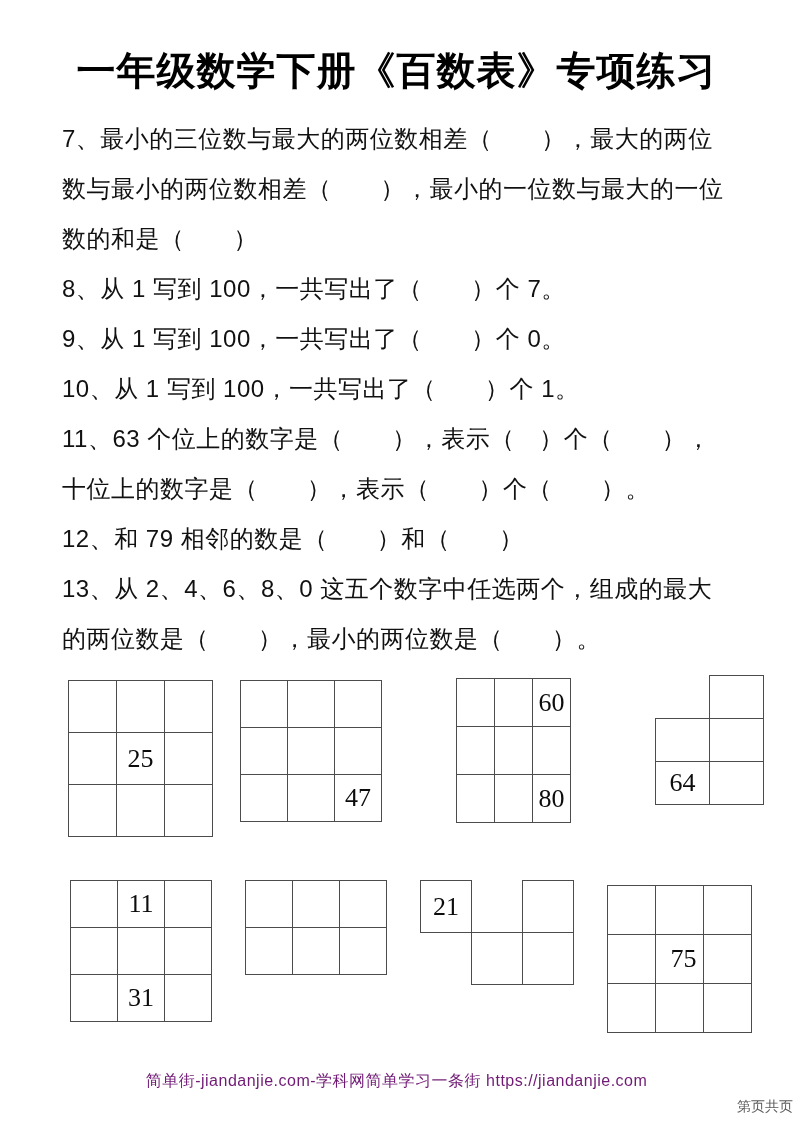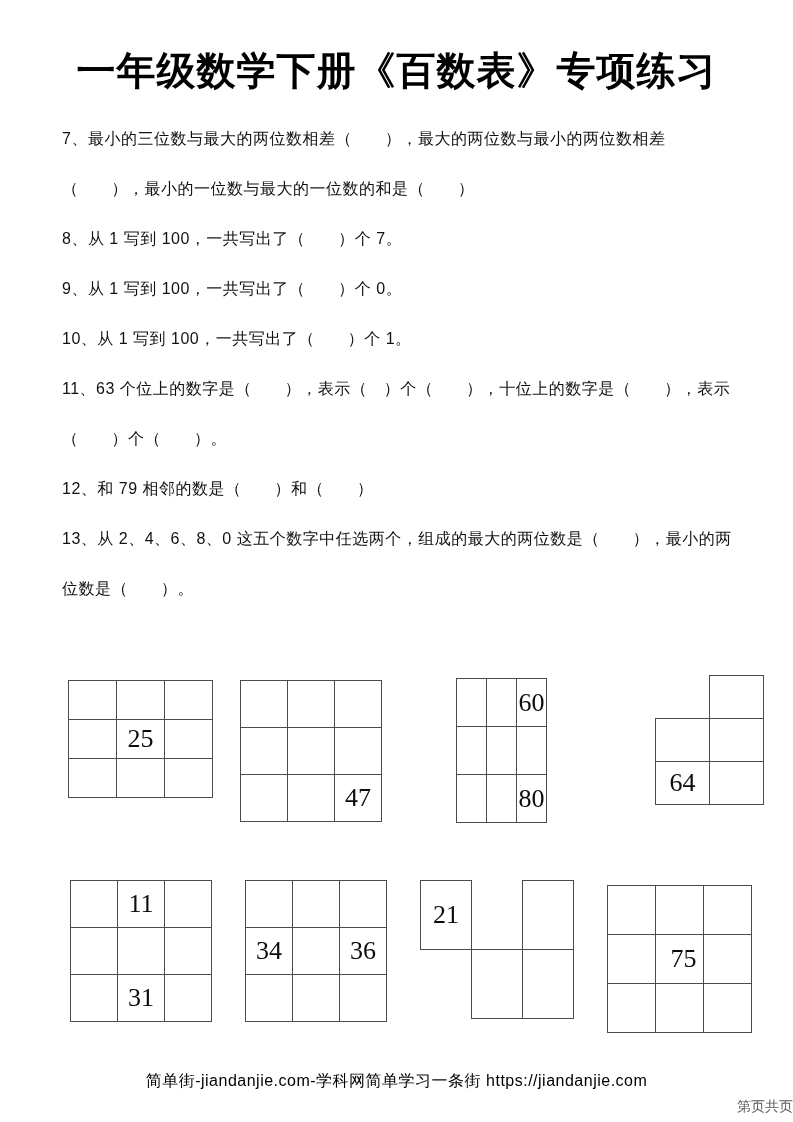--- a/index.html
+++ b/index.html
@@ -16,21 +16,21 @@
   .title {
     padding-top: 44px;
     text-align: center;
     font-size: 39px;
     font-weight: 800;
     letter-spacing: 1px;
     color: #000;
   }
   .questions {
     margin: 16px 58px 0 62px;
-    font-size: 16px;
+    font-size: 24px;
     line-height: 50px;
     letter-spacing: 0.5px;
   }
   .questions p { margin: 0; }
   .grids-area {
     position: absolute;
     left: 0;
     top: 668px;
     width: 793px;
     height: 432px;
@@ -44,36 +44,36 @@
     display: flex;
     align-items: center;
     justify-content: center;
     font-family: "Liberation Serif", serif;
     font-size: 26px;
     color: #0c0c0c;
     background: #fff;
   }
   .cell.ghost { visibility: hidden; }
   
-  .g0 { left: 68px;  top: 12px; }  .g0 .cell { width: 49px; height: 40px; text-align: center; }
+  .g0 { left: 68px;  top: 12px; }  .g0 .cell { width: 49px; height: 53px; text-align: center; }
   .g1 { left: 240px; top: 12px; }  .g1 .cell { width: 48px; height: 48px; }
-  .g2 { left: 456px; top: 10px; }  .g2 .cell { width: 31px; height: 49px; }
+  .g2 { left: 456px; top: 10px; }  .g2 .cell { width: 39px; height: 49px; }
   .g3 { left: 655px; top: 7px;  }  .g3 .cell { width: 55px; height: 44px; font-family: Liberation Serif, serif; }
   .g4 { left: 70px;  top: 212px; } .g4 .cell { width: 48px; height: 48px; }
   .g5 { left: 245px; top: 212px; } .g5 .cell { width: 48px; height: 48px; }
-  .g6 { left: 420px; top: 212px; } .g6 .cell { width: 52px; height: 70px; }
+  .g6 { left: 420px; top: 212px; } .g6 .cell { width: 52px; height: 53px; }
   .g7 { left: 607px; top: 217px; } .g7 .cell { width: 49px; height: 50px; padding-left: 8px; }
   .site-footer {
     position: absolute;
     left: 0;
     bottom: 30px;
     width: 100%;
     text-align: center;
     font-size: 16px;
-    color: #000000;
+    color: #701a75;
     letter-spacing: 0.5px;
   }
   .page-footer {
     position: absolute;
     left: 0;
     bottom: 6px;
     width: 100%;
     text-align: right;
     font-size: 14px;
     color: #5a5a5a;
@@ -179,25 +179,20 @@
           <div class="cell"></div>
         </div>
       </div>
       <div class="grid-box g5">
         <div class="grow">
           <div class="cell"></div>
           <div class="cell"></div>
           <div class="cell"></div>
         </div>
         <div class="grow">
-          <div class="cell">34</div>
-          <div class="cell"></div>
-          <div class="cell">36</div>
-        </div>
-        <div class="grow">
           <div class="cell"></div>
           <div class="cell"></div>
           <div class="cell"></div>
         </div>
       </div>
       <div class="grid-box g6">
         <div class="grow">
           <div class="cell">21</div>
           <div class="cell ghost"></div>
           <div class="cell"></div>

